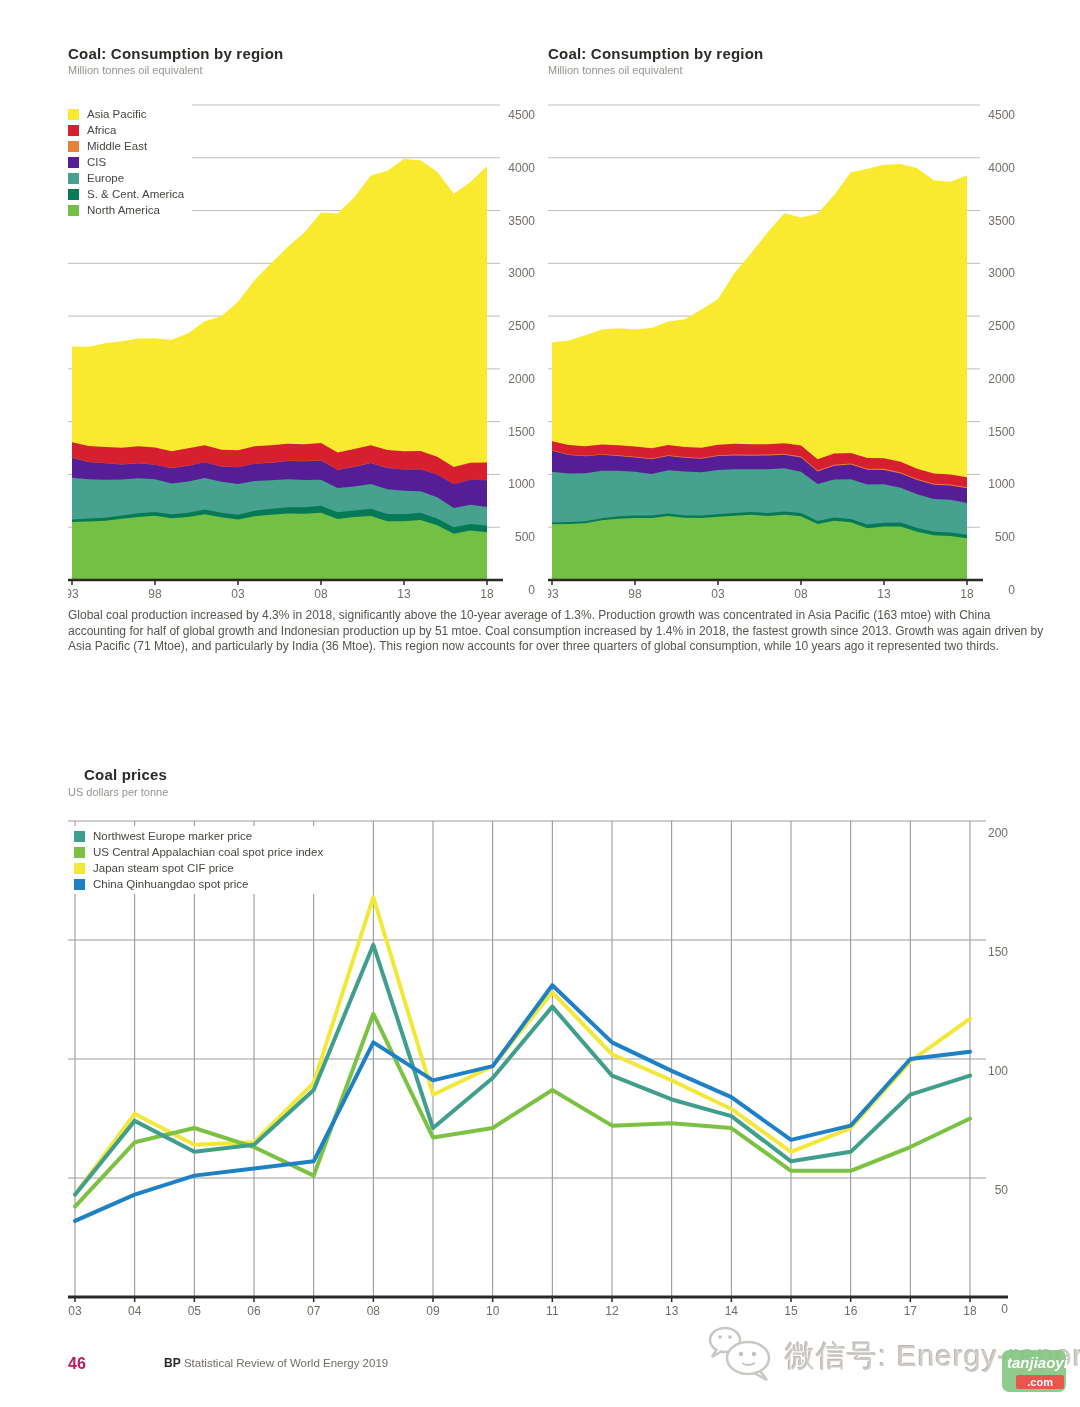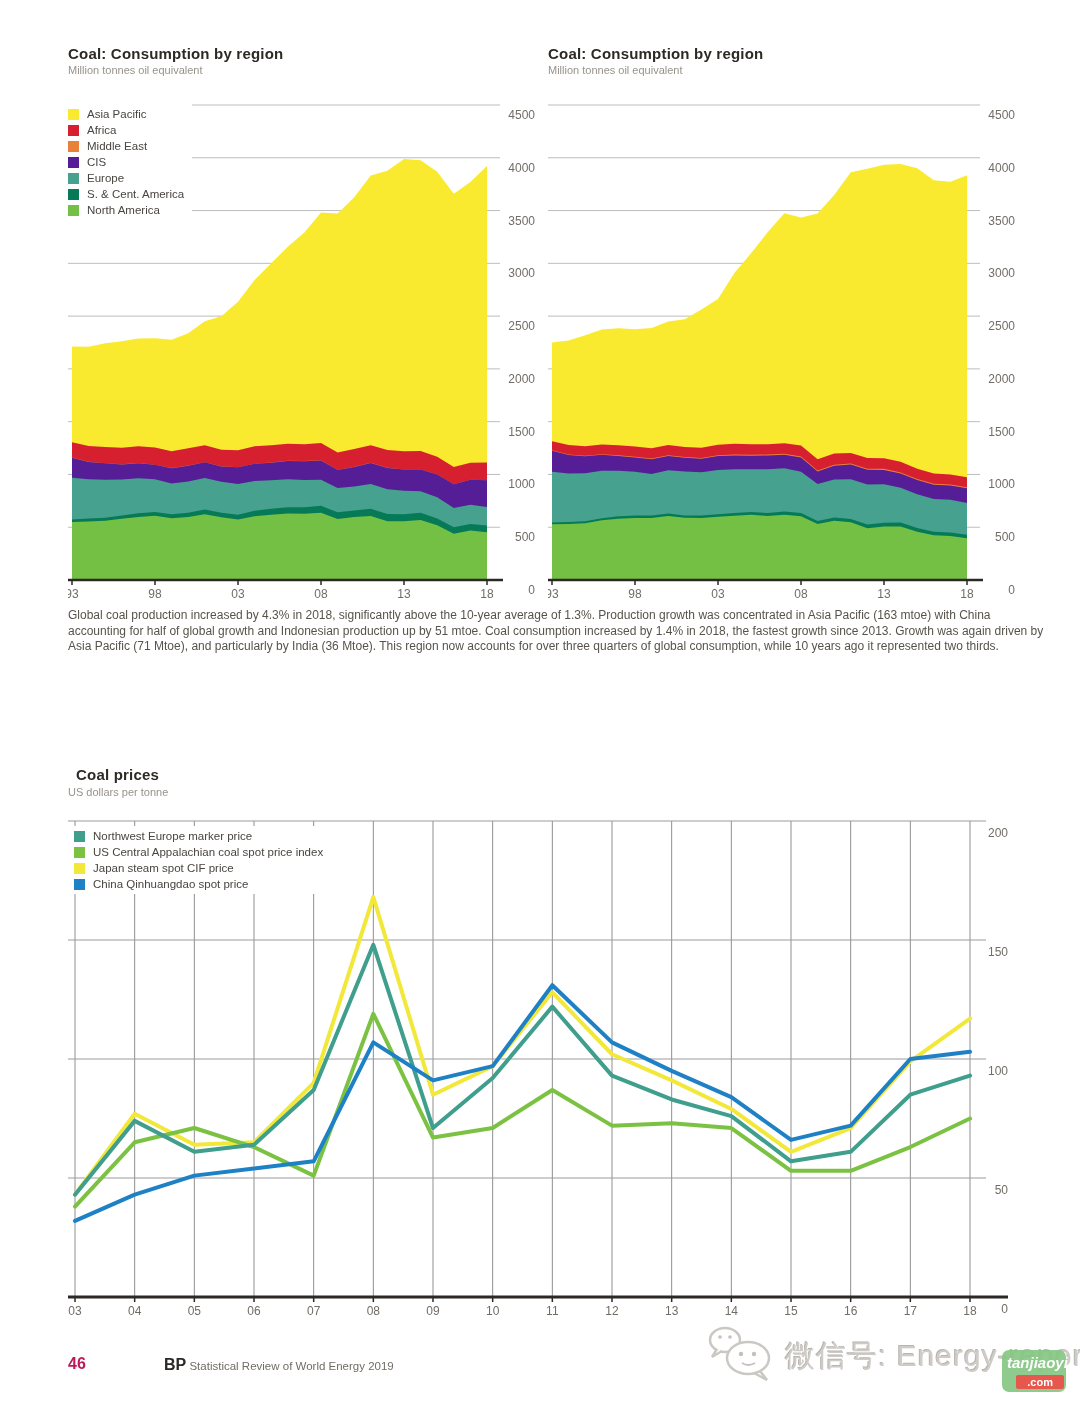--- a/index.html
+++ b/index.html
@@ -8,21 +8,21 @@
   .chart-title{position:absolute;font-size:15px;font-weight:bold;color:#2d2a26;letter-spacing:.2px;}
   .chart-subtitle{position:absolute;font-size:11px;color:#97938c;}
   svg{position:absolute;font-family:"Liberation Sans", sans-serif;}
   .legend-box{position:absolute;background:#ffffff;padding:2px 8px 2px 0;}
   .leg-row{display:flex;align-items:center;height:16px;}
   .leg-swatch{width:11px;height:11px;margin-right:8px;flex:0 0 11px;}
   .leg-label{font-size:11.5px;color:#494540;white-space:nowrap;}
   #commentary{position:absolute;left:68px;top:608px;width:980px;font-size:12px;line-height:15.6px;color:#57534c;}
   #footer-page{position:absolute;left:68px;top:1355px;font-size:16px;font-weight:bold;color:#be185d;}
   #footer-brand{position:absolute;left:164px;top:1356px;font-size:11.5px;color:#716d66;}
-  #footer-brand b{color:#2b2826;font-weight:bold;font-size:16px;}
+  #footer-brand b{color:#2b2826;font-weight:bold;font-size:12px;}
   
   #watermark{position:absolute;left:705px;top:1322px;width:370px;height:85px;pointer-events:none;}
   #wm-gray{position:absolute;left:80px;top:14px;font-size:30px;color:#cfccc7;white-space:nowrap;
            text-shadow:1px 1px 0 #ffffff,-1px -1px 0 #b9b6b1;letter-spacing:1px;}
   #wm-green{position:absolute;left:138px;top:22px;font-size:46px;font-weight:bold;color:#8cc98c;opacity:.85;
             white-space:nowrap;letter-spacing:2px;}
   #wm-badge{position:absolute;left:297px;top:28px;width:64px;height:42px;background:#85c783;border-radius:7px;opacity:.92;}
   #wm-badge-main{position:absolute;left:5px;top:4px;font-size:15px;font-style:italic;font-weight:bold;color:#ffffff;}
   #wm-badge-com{position:absolute;right:2px;bottom:3px;background:#e4493f;color:#ffffff;font-size:11px;
                 font-weight:bold;padding:1px 11px;border-radius:2px;}
@@ -145,21 +145,21 @@
       <line x1="253" x2="253" y1="485" y2="490" stroke="#2b2826" stroke-width="1.5"></line>
       <text x="253" y="503" text-anchor="middle" font-size="12" fill="#716d66">08</text>
       <line x1="336" x2="336" y1="485" y2="490" stroke="#2b2826" stroke-width="1.5"></line>
       <text x="336" y="503" text-anchor="middle" font-size="12" fill="#716d66">13</text>
       <line x1="419" x2="419" y1="485" y2="490" stroke="#2b2826" stroke-width="1.5"></line>
       <text x="419" y="503" text-anchor="middle" font-size="12" fill="#716d66">18</text>
     </svg>
 
   <div id="commentary">Global coal production increased by 4.3% in 2018, significantly above the 10-year average of 1.3%. Production growth was concentrated in Asia Pacific (163 mtoe) with China accounting for half of global growth and Indonesian production up by 51 mtoe. Coal consumption increased by 1.4% in 2018, the fastest growth since 2013. Growth was again driven by Asia Pacific (71 Mtoe), and particularly by India (36 Mtoe). This region now accounts for over three quarters of global consumption, while 10 years ago it represented two thirds.</div>
 
-  <div class="chart-title" style="left:76px;top:766px;">Coal prices</div>
+  <div class="chart-title" style="left:84px;top:766px;">Coal prices</div>
   <div class="chart-subtitle" style="left:68px;top:786px;text-align:center;">US dollars per tonne</div>
   <svg id="svg-prices" style="left:68px;top:812px;" width="1005" height="508" viewBox="0 0 1005 508">
       <line x1="7" x2="7" y1="9" y2="485" stroke="#8f8f8f" stroke-width="1"></line>
       <line x1="66.66666666666666" x2="66.66666666666666" y1="9" y2="485" stroke="#8f8f8f" stroke-width="1"></line>
       <line x1="126.33333333333333" x2="126.33333333333333" y1="9" y2="485" stroke="#8f8f8f" stroke-width="1"></line>
       <line x1="186" x2="186" y1="9" y2="485" stroke="#8f8f8f" stroke-width="1"></line>
       <line x1="245.66666666666666" x2="245.66666666666666" y1="9" y2="485" stroke="#8f8f8f" stroke-width="1"></line>
       <line x1="305.3333333333333" x2="305.3333333333333" y1="9" y2="485" stroke="#8f8f8f" stroke-width="1"></line>
       <line x1="365" x2="365" y1="9" y2="485" stroke="#8f8f8f" stroke-width="1"></line>
       <line x1="424.6666666666667" x2="424.6666666666667" y1="9" y2="485" stroke="#8f8f8f" stroke-width="1"></line>

